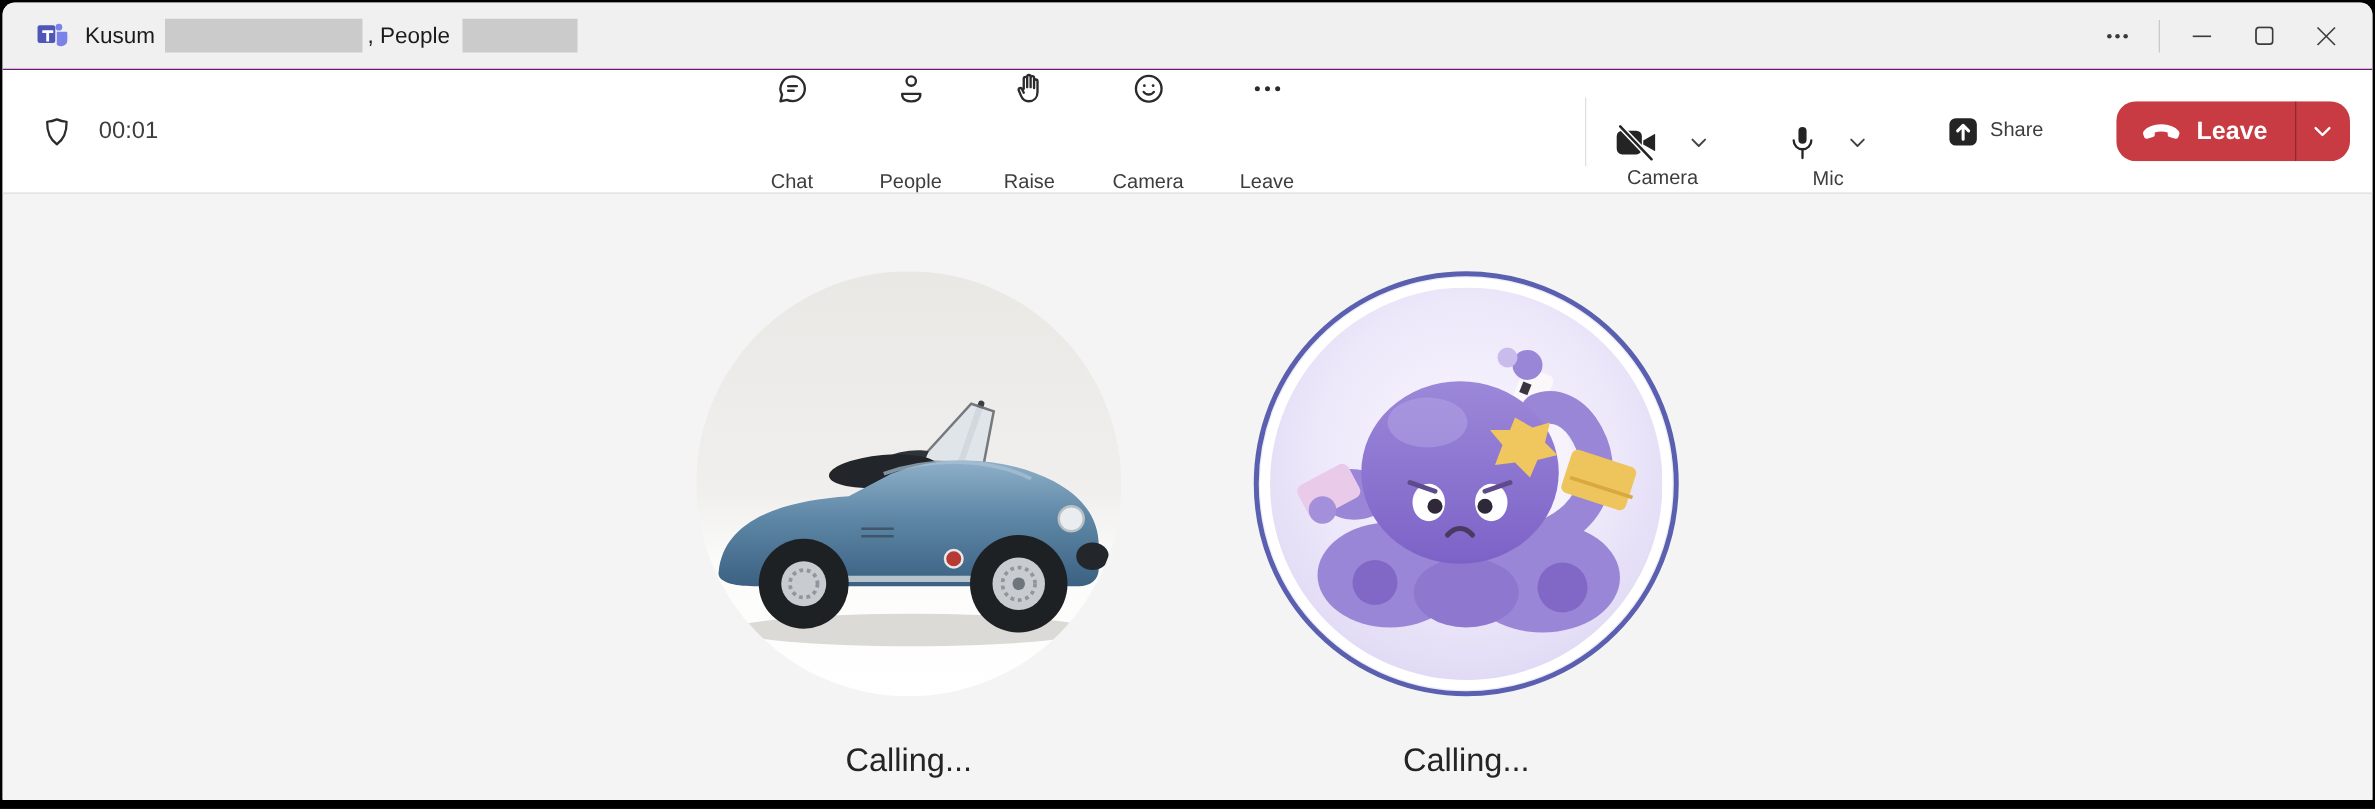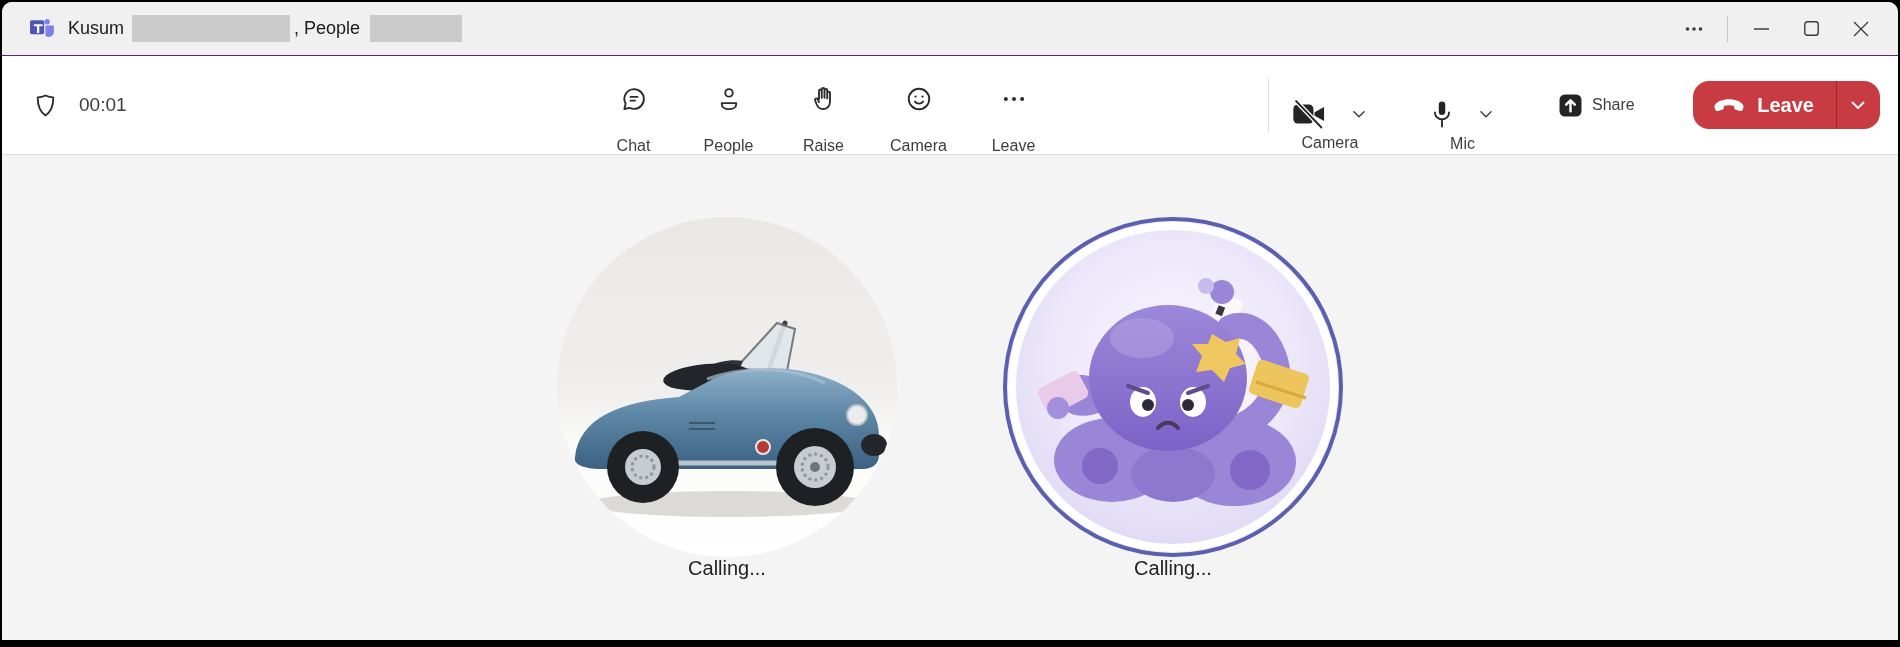--- a/index.html
+++ b/index.html
@@ -26,21 +26,21 @@
     background:transparent;border:none;cursor:pointer;}
   .tb-sep{width:1px;height:26px;background:#C9C8C7;margin:0 8px;}
   
   .toolbar{position:relative;height:99px;background:var(--toolbar-bg);
     border-bottom:1px solid #DCDCDC;}
   .toolbar-left{position:absolute;left:30px;top:0;height:100%;display:flex;
     align-items:center;gap:20px;}
   .timer{font-size:19px;color:#3D3D3D;}
   .toolbar-center{position:absolute;left:584px;top:0;height:100%;display:flex;}
   .tool-item{width:95px;height:100%;display:flex;flex-direction:column;
-    align-items:center;justify-content:flex-end;gap:24px;background:transparent;
+    align-items:center;justify-content:space-between;gap:24px;background:transparent;
     border:none;cursor:pointer;}
   .tool-item .label,.group-label{font-size:16px;color:#3D3D3D;line-height:1;}
   .v-div{position:absolute;left:1266px;top:22px;width:1px;height:55px;background:#E0E0E0;}
   .toolbar-right{position:absolute;left:1288px;right:18px;top:0;height:100%;
     display:flex;align-items:center;justify-content:space-between;}
   .av-group{display:flex;flex-direction:column;align-items:center;justify-content:center;
     gap:6px;height:100%;background:transparent;border:none;margin-top:40px;}
   .av-top{display:flex;align-items:center;}
   .chev-btn{background:none;border:none;cursor:pointer;display:flex;align-items:center;
     padding:0 0 0 20px;}
@@ -55,21 +55,21 @@
   
   .stage{height:484px;background:var(--stage-bg);display:flex;
     justify-content:center;gap:106px;padding-top:62px;}
   .participant{display:flex;flex-direction:column;align-items:center;}
   .avatar{width:340px;height:340px;border-radius:50%;overflow:hidden;cursor:pointer;}
   .avatar svg{display:block;}
   .octo-ring{width:340px;height:340px;border-radius:50%;background:#FFFFFF;
     border:4px solid var(--octopus-ring);display:flex;align-items:center;
     justify-content:center;cursor:pointer;box-shadow:inset 0 0 0 1px #EDEBF7;}
   .octo-inner{width:314px;height:314px;border-radius:50%;overflow:hidden;}
-  .status{font-size:20px;color:#242424;}
+  .status{margin-top:36px;font-size:26px;color:#242424;}
   .icon-stroke{stroke:var(--icon-color);fill:none;stroke-width:1.5;
     stroke-linecap:round;stroke-linejoin:round;}
 </style>
 </head>
 <body>
 
 <div class="window">
 
   <div class="titlebar">
     <div class="titlebar-left">

